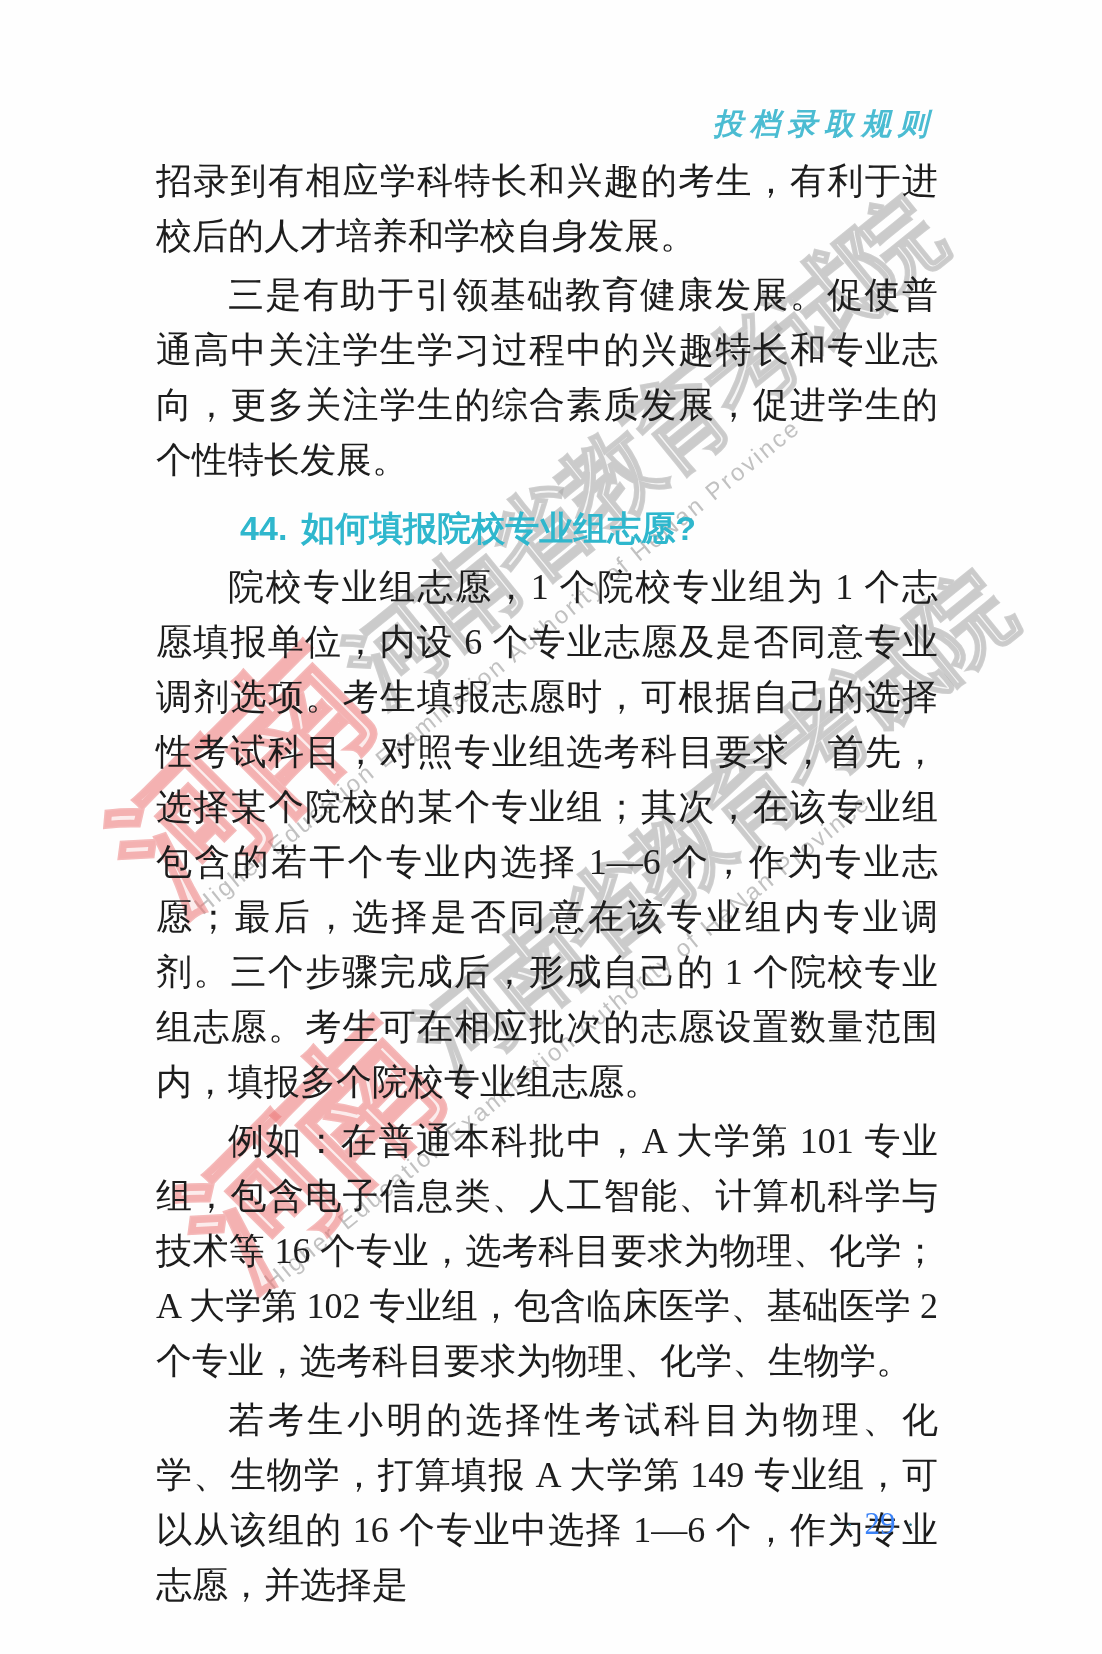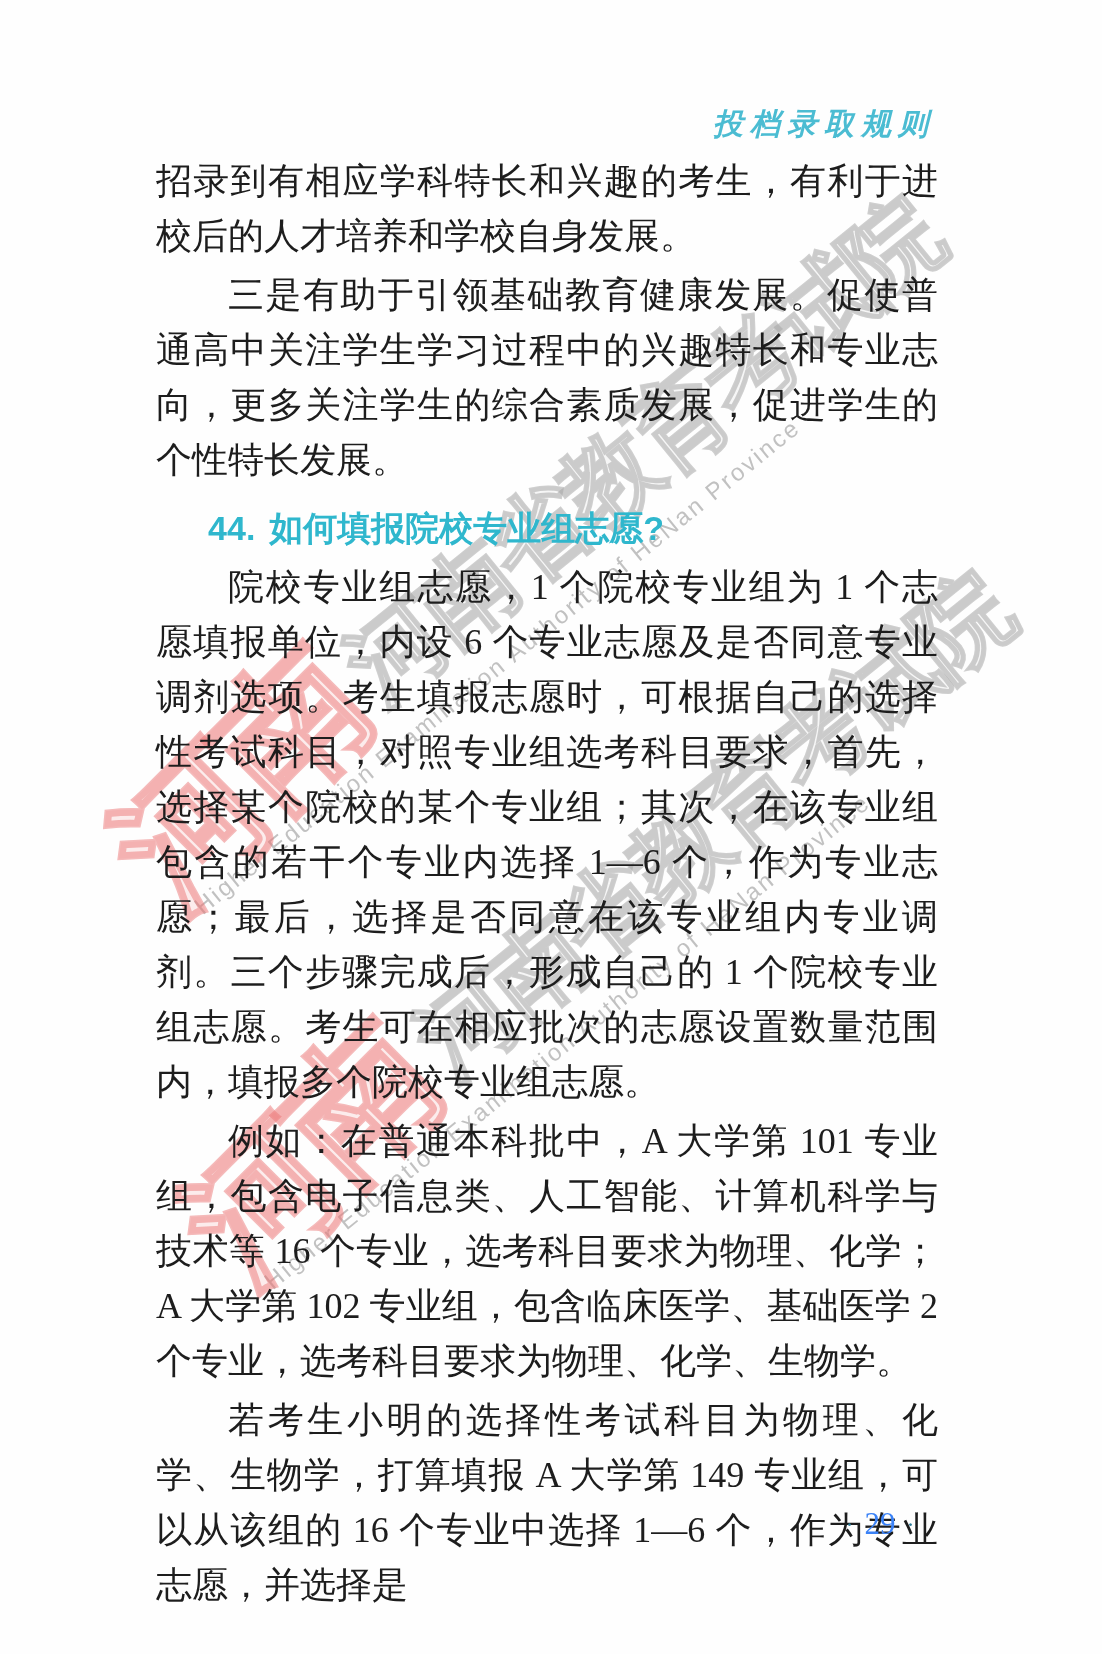--- a/index.html
+++ b/index.html
@@ -103,21 +103,21 @@
   }
   .question {
     margin: 13px 0 0 0;
     font-family: "Liberation Sans", sans-serif;
     font-weight: bold;
     font-size: 34px;
     line-height: 55px;
     color: #2fb7cd;
     text-indent: 1.65em;
   }
-  .q-num { margin-right: 14px; }
+  .q-num { margin-right: 14px; margin-left: 32px; }
 
   
   .page-number {
     position: absolute;
     top: 1506px;
     left: 830px;
     width: 100px;
     display: flex;
     align-items: center;
     justify-content: center;

